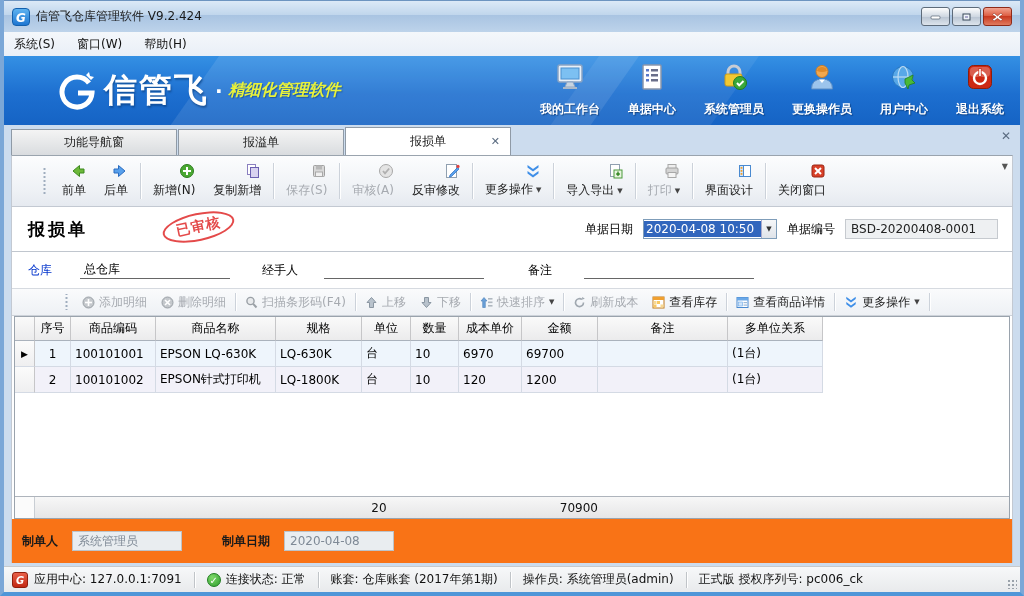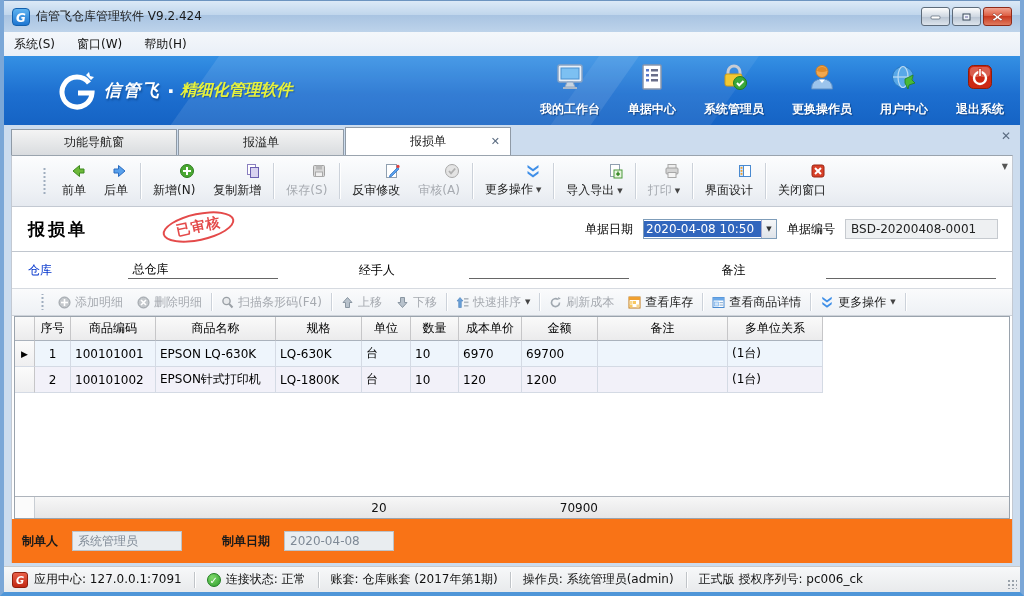--- a/index.html
+++ b/index.html
@@ -30,21 +30,21 @@
 
   
   .banner{ height:69px; flex:0 0 69px; background:linear-gradient(180deg,#3490e4 0%,#1d6fd0 55%,#1563c4 100%);
     position:relative; overflow:hidden; display:flex; align-items:center; }
   .banner::before{ content:""; position:absolute; left:180px; top:-30px; width:420px; height:160px;
     background:rgba(255,255,255,0.10); transform:skewX(-35deg); }
   .banner::after{ content:""; position:absolute; left:560px; top:-30px; width:160px; height:160px;
     background:rgba(255,255,255,0.07); transform:skewX(-35deg); }
   .brand-wrap{ display:flex; align-items:center; margin-left:52px; z-index:1; }
   .brand-logo{ margin-right:8px; }
-  .brand-name{ color:#fff; font-size:17px; font-weight:bold; letter-spacing:2px; text-shadow:1px 2px 2px rgba(0,40,90,.45);font-style:italic; }
+  .brand-name{ color:#fff; font-size:33px; font-weight:bold; letter-spacing:2px; text-shadow:1px 2px 2px rgba(0,40,90,.45); }
   .brand-dot{ color:#fff; font-size:20px; margin:0 6px; font-weight:bold; }
   .brand-slogan{ color:#e8f23a; font-size:16px; font-weight:bold; font-style:italic; text-shadow:1px 1px 1px rgba(0,40,90,.4); }
   .banner-nav{ margin-left:auto; display:flex; align-items:center; gap:28px; padding-right:16px; z-index:1; }
   .nav-item{ display:flex; flex-direction:column; align-items:center; gap:10px; cursor:pointer; }
   .nav-item .nav-label{ color:#fff; font-size:12px; font-weight:bold; text-shadow:1px 1px 1px rgba(0,30,70,.5); white-space:nowrap; }
 
   
   .main{ flex:1; display:flex; flex-direction:column; padding:0 7px 3px 7px; background:#ccdcee; min-height:0; }
 
   
@@ -76,26 +76,26 @@
     color:#e23b3b; font-size:14px; font-weight:bold; padding:3px 12px; transform:rotate(-12deg); opacity:.92; letter-spacing:1px;}
   .header-right{ margin-left:auto; display:flex; align-items:center; gap:10px; font-size:12px; }
   .f-label{ color:#000; white-space:nowrap; }
   .date-field{ width:134px; height:20px; border:1px solid #7f9db9; background:#fff; display:flex; align-items:center; }
   .date-sel{ flex:1; background:#3166bd; color:#fff; font-size:12px; padding:1px 2px; white-space:nowrap; overflow:hidden; }
   .date-drop{ width:15px; height:100%; border-left:1px solid #aac; background:linear-gradient(180deg,#f6f7f9,#dfe3e9);
     display:flex; align-items:center; justify-content:center; font-size:7px; color:#333; }
   .ro-field{ width:153px; height:20px; background:#eef0f2; border:1px solid #c6cacf; font-size:12px; color:#222;
     display:flex; align-items:center; padding:0 5px; }
 
-  .field-row{ height:36px; flex:0 0 36px; display:flex; align-items:center; padding:0 16px; font-size:12px; gap:8px;justify-content:space-between; }
+  .field-row{ height:36px; flex:0 0 36px; display:flex; align-items:center; padding:0 16px; font-size:12px; gap:8px; }
   .wh-label{ color:#0033cc; }
   .u-field{ border-bottom:1px solid #666; height:18px; font-size:12px; color:#000; padding:0 4px; display:flex; align-items:flex-end; }
 
   .detail-toolbar{ height:28px; flex:0 0 28px; background:linear-gradient(180deg,#fafbfc,#eef1f5);
-    border-top:1px solid #d6dae0; border-bottom:1px solid #cdd2d9; display:flex; align-items:center; padding-left:28px; }
+    border-top:1px solid #d6dae0; border-bottom:1px solid #cdd2d9; display:flex; align-items:center; padding-left:52px; }
   .dt-btn{ display:flex; align-items:center; gap:4px; font-size:12px; color:#1c1c1c; padding:2px 7px; white-space:nowrap; cursor:pointer; }
   .dt-btn.disabled{ color:#a6aab0; cursor:default; }
   .dt-sep{ width:1px; align-self:stretch; background:#ccd2da; box-shadow:1px 0 0 #fff; margin:4px 2px; }
 
   
   .grid{ flex:1; margin:0 2px; border:1px solid #9aa3ad; display:flex; flex-direction:column; min-height:0; background:#fff; }
   .g-row{ display:flex; flex:0 0 24px; }
   .g-row.data{ flex:0 0 26px; }
   .gc{ border-right:1px solid #d4dae4; border-bottom:1px solid #d4dae4; font-size:12px; display:flex; align-items:center;
     padding:0 4px; overflow:hidden; white-space:nowrap; }
@@ -298,34 +298,34 @@
       <div class="tb-sep"></div>
       <div class="tb-btn disabled">
         <svg width="16" height="16" viewBox="0 0 16 16">
             <rect x="2.5" y="2.5" width="11" height="11" rx="1" fill="#d8d8d8" stroke="#a0a0a0"></rect>
             <rect x="5" y="2.5" width="6" height="4" fill="#b8b8b8"></rect>
             <rect x="4.5" y="9" width="7" height="4.5" fill="#f0f0f0" stroke="#a8a8a8"></rect>
           </svg>
         <span>保存(S)</span>
       </div>
       <div class="tb-sep"></div>
+      <div class="tb-btn disabled">
+        <svg width="16" height="16" viewBox="0 0 16 16">
+            <circle cx="8" cy="8" r="6.5" fill="#e4e4e4" stroke="#a8a8a8"></circle>
+            <path d="M5 8 l2 2.3 L11.2 5.5" stroke="#b0b0b0" stroke-width="1.8" fill="none"></path>
+          </svg>
+        <span>审核(A)</span>
+      </div>
       <div class="tb-btn">
         <svg width="16" height="16" viewBox="0 0 16 16">
             <rect x="2.5" y="1.5" width="10" height="13" fill="#fff" stroke="#90a0b0"></rect>
             <path d="M6 12 L13.5 4.5 L15 6 L7.5 13.5 L5.5 14 Z" fill="#58a0ec" stroke="#2a6cc0" stroke-width="0.7"></path>
             <circle cx="14" cy="3.4" r="1.6" fill="#e04040"></circle>
           </svg>
         <span>反审修改</span>
-      </div>
-      <div class="tb-btn disabled">
-        <svg width="16" height="16" viewBox="0 0 16 16">
-            <circle cx="8" cy="8" r="6.5" fill="#e4e4e4" stroke="#a8a8a8"></circle>
-            <path d="M5 8 l2 2.3 L11.2 5.5" stroke="#b0b0b0" stroke-width="1.8" fill="none"></path>
-          </svg>
-        <span>审核(A)</span>
       </div>
       <div class="tb-sep"></div>
       <div class="tb-btn">
         <svg width="16" height="14" viewBox="0 0 16 14">
             <path d="M2.5 1 L8 5 L13.5 1 L13.5 3.6 L8 7.6 L2.5 3.6 Z" fill="#3f8fe8"></path>
             <path d="M2.5 7 L8 11 L13.5 7 L13.5 9.6 L8 13.6 L2.5 9.6 Z" fill="#3f8fe8"></path>
           </svg>
         <span class="lbl-row">
             <span>更多操作</span>
             <span class="drop-arrow">▼</span>

